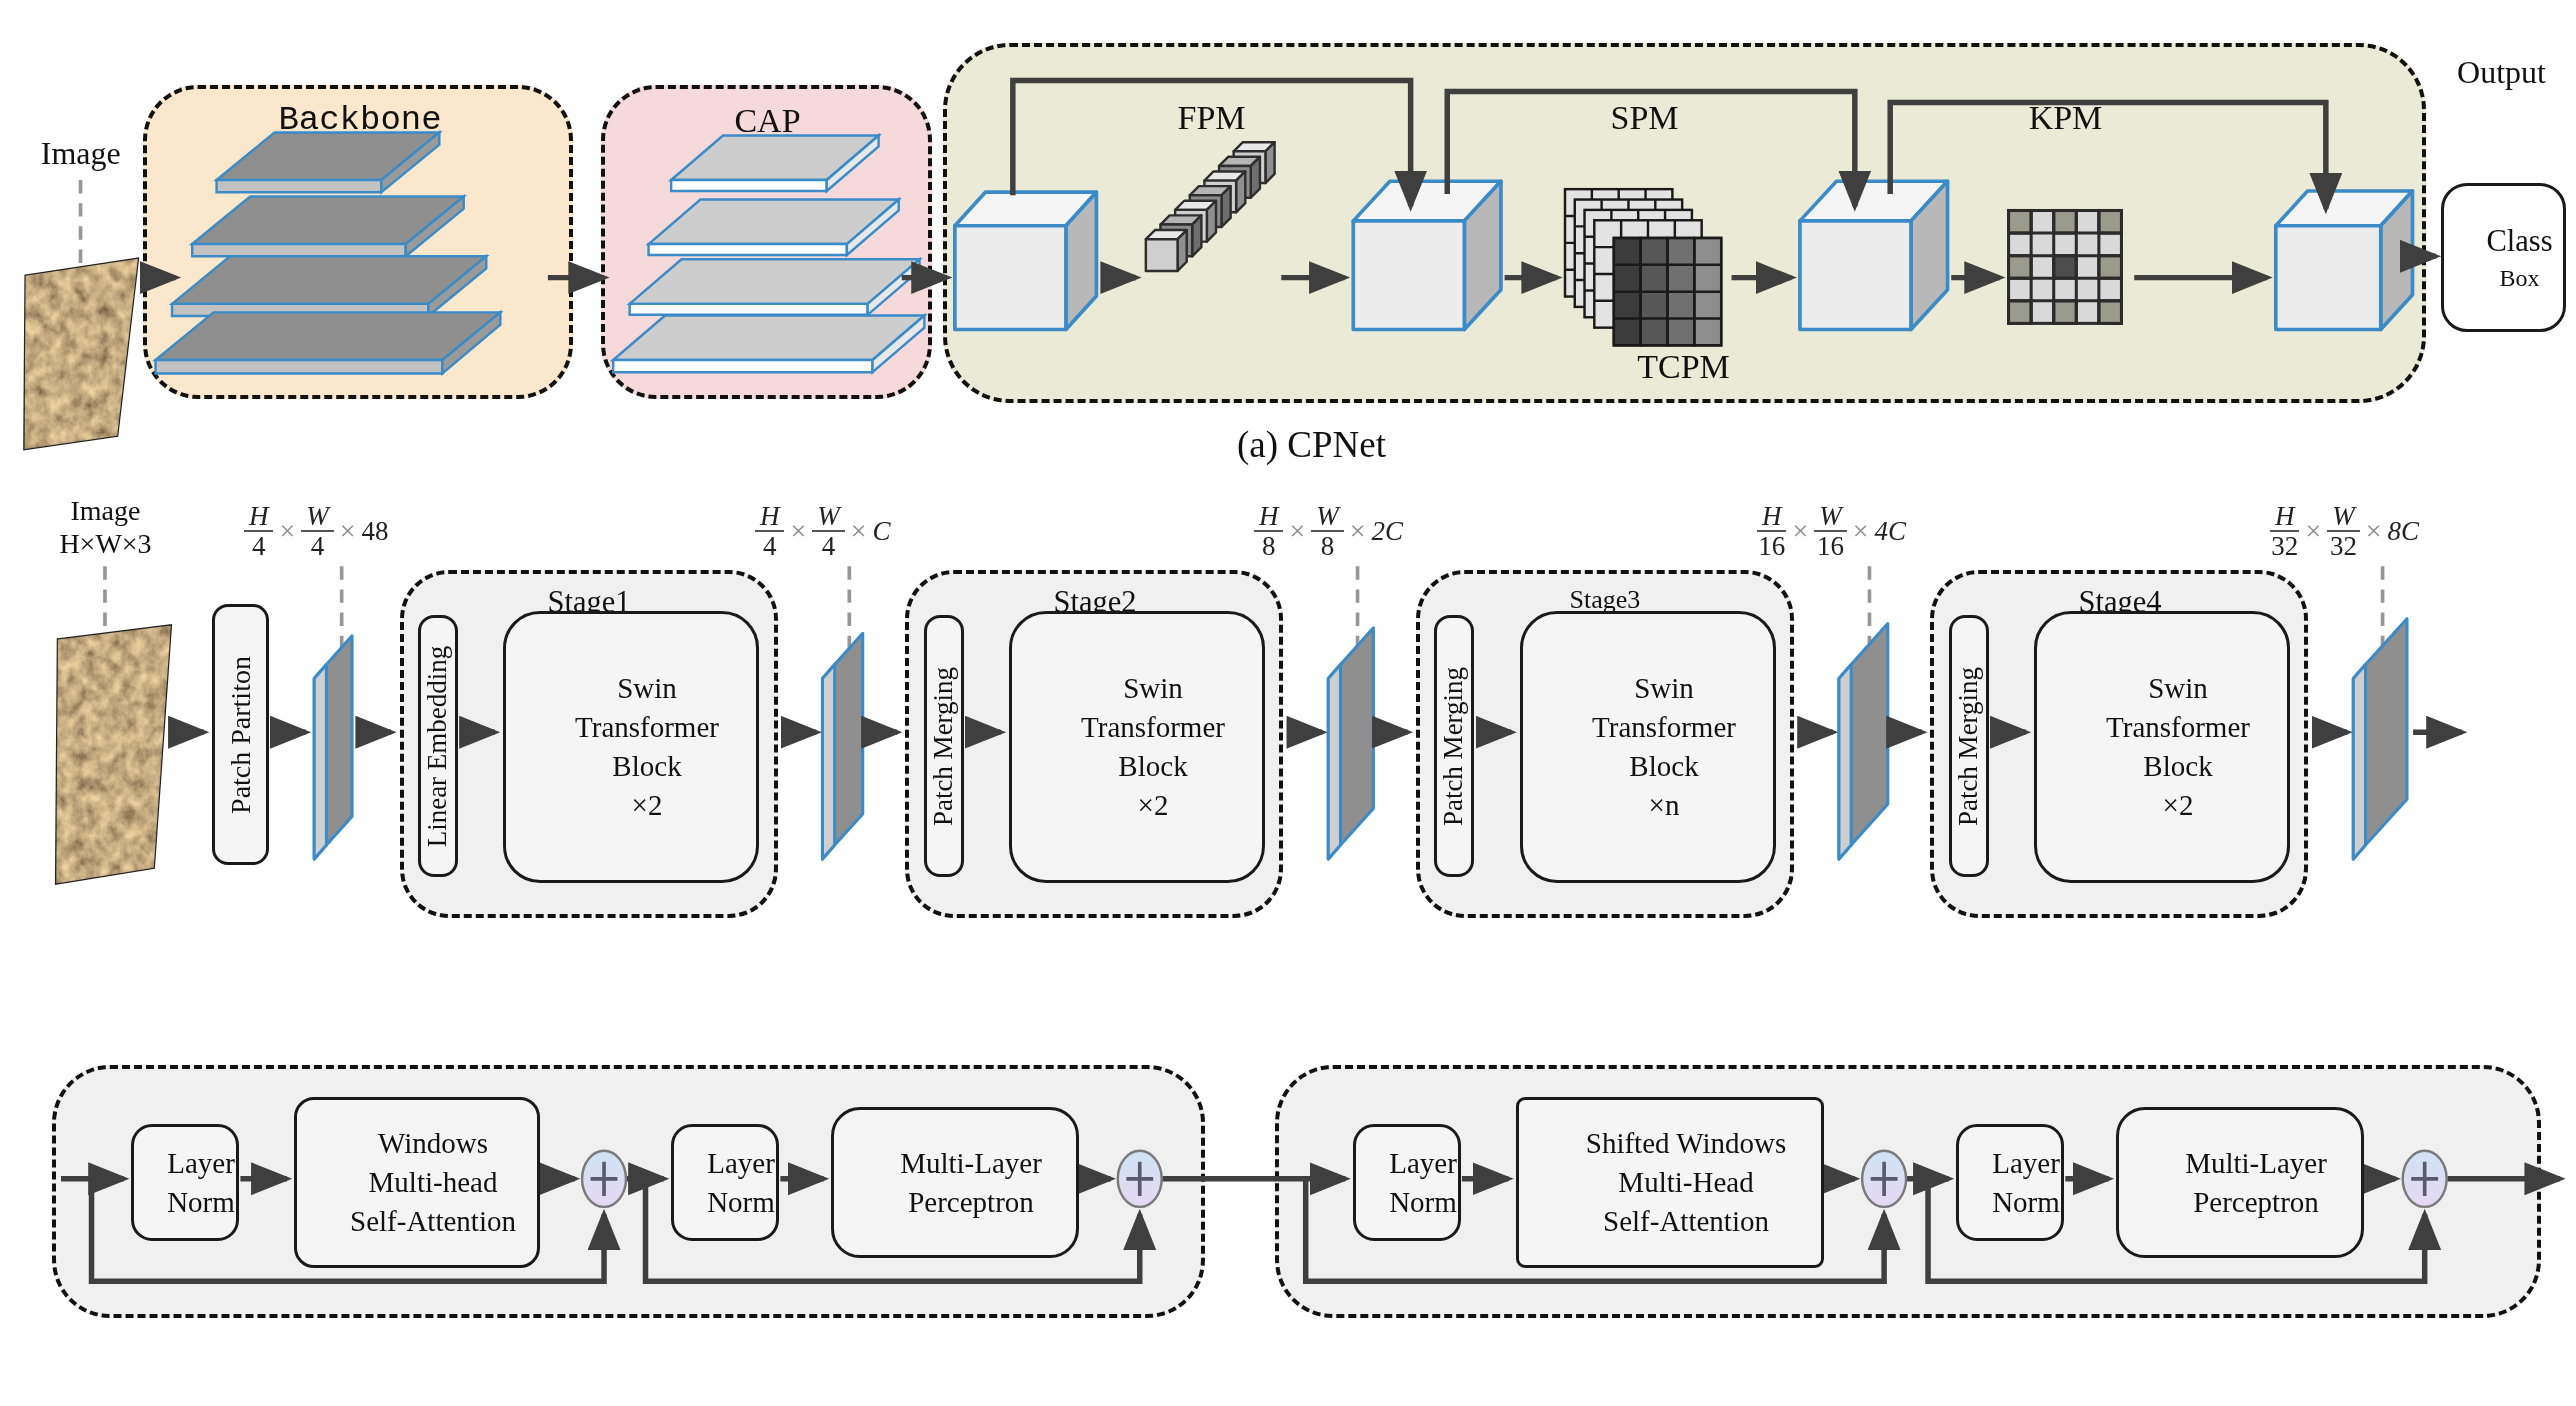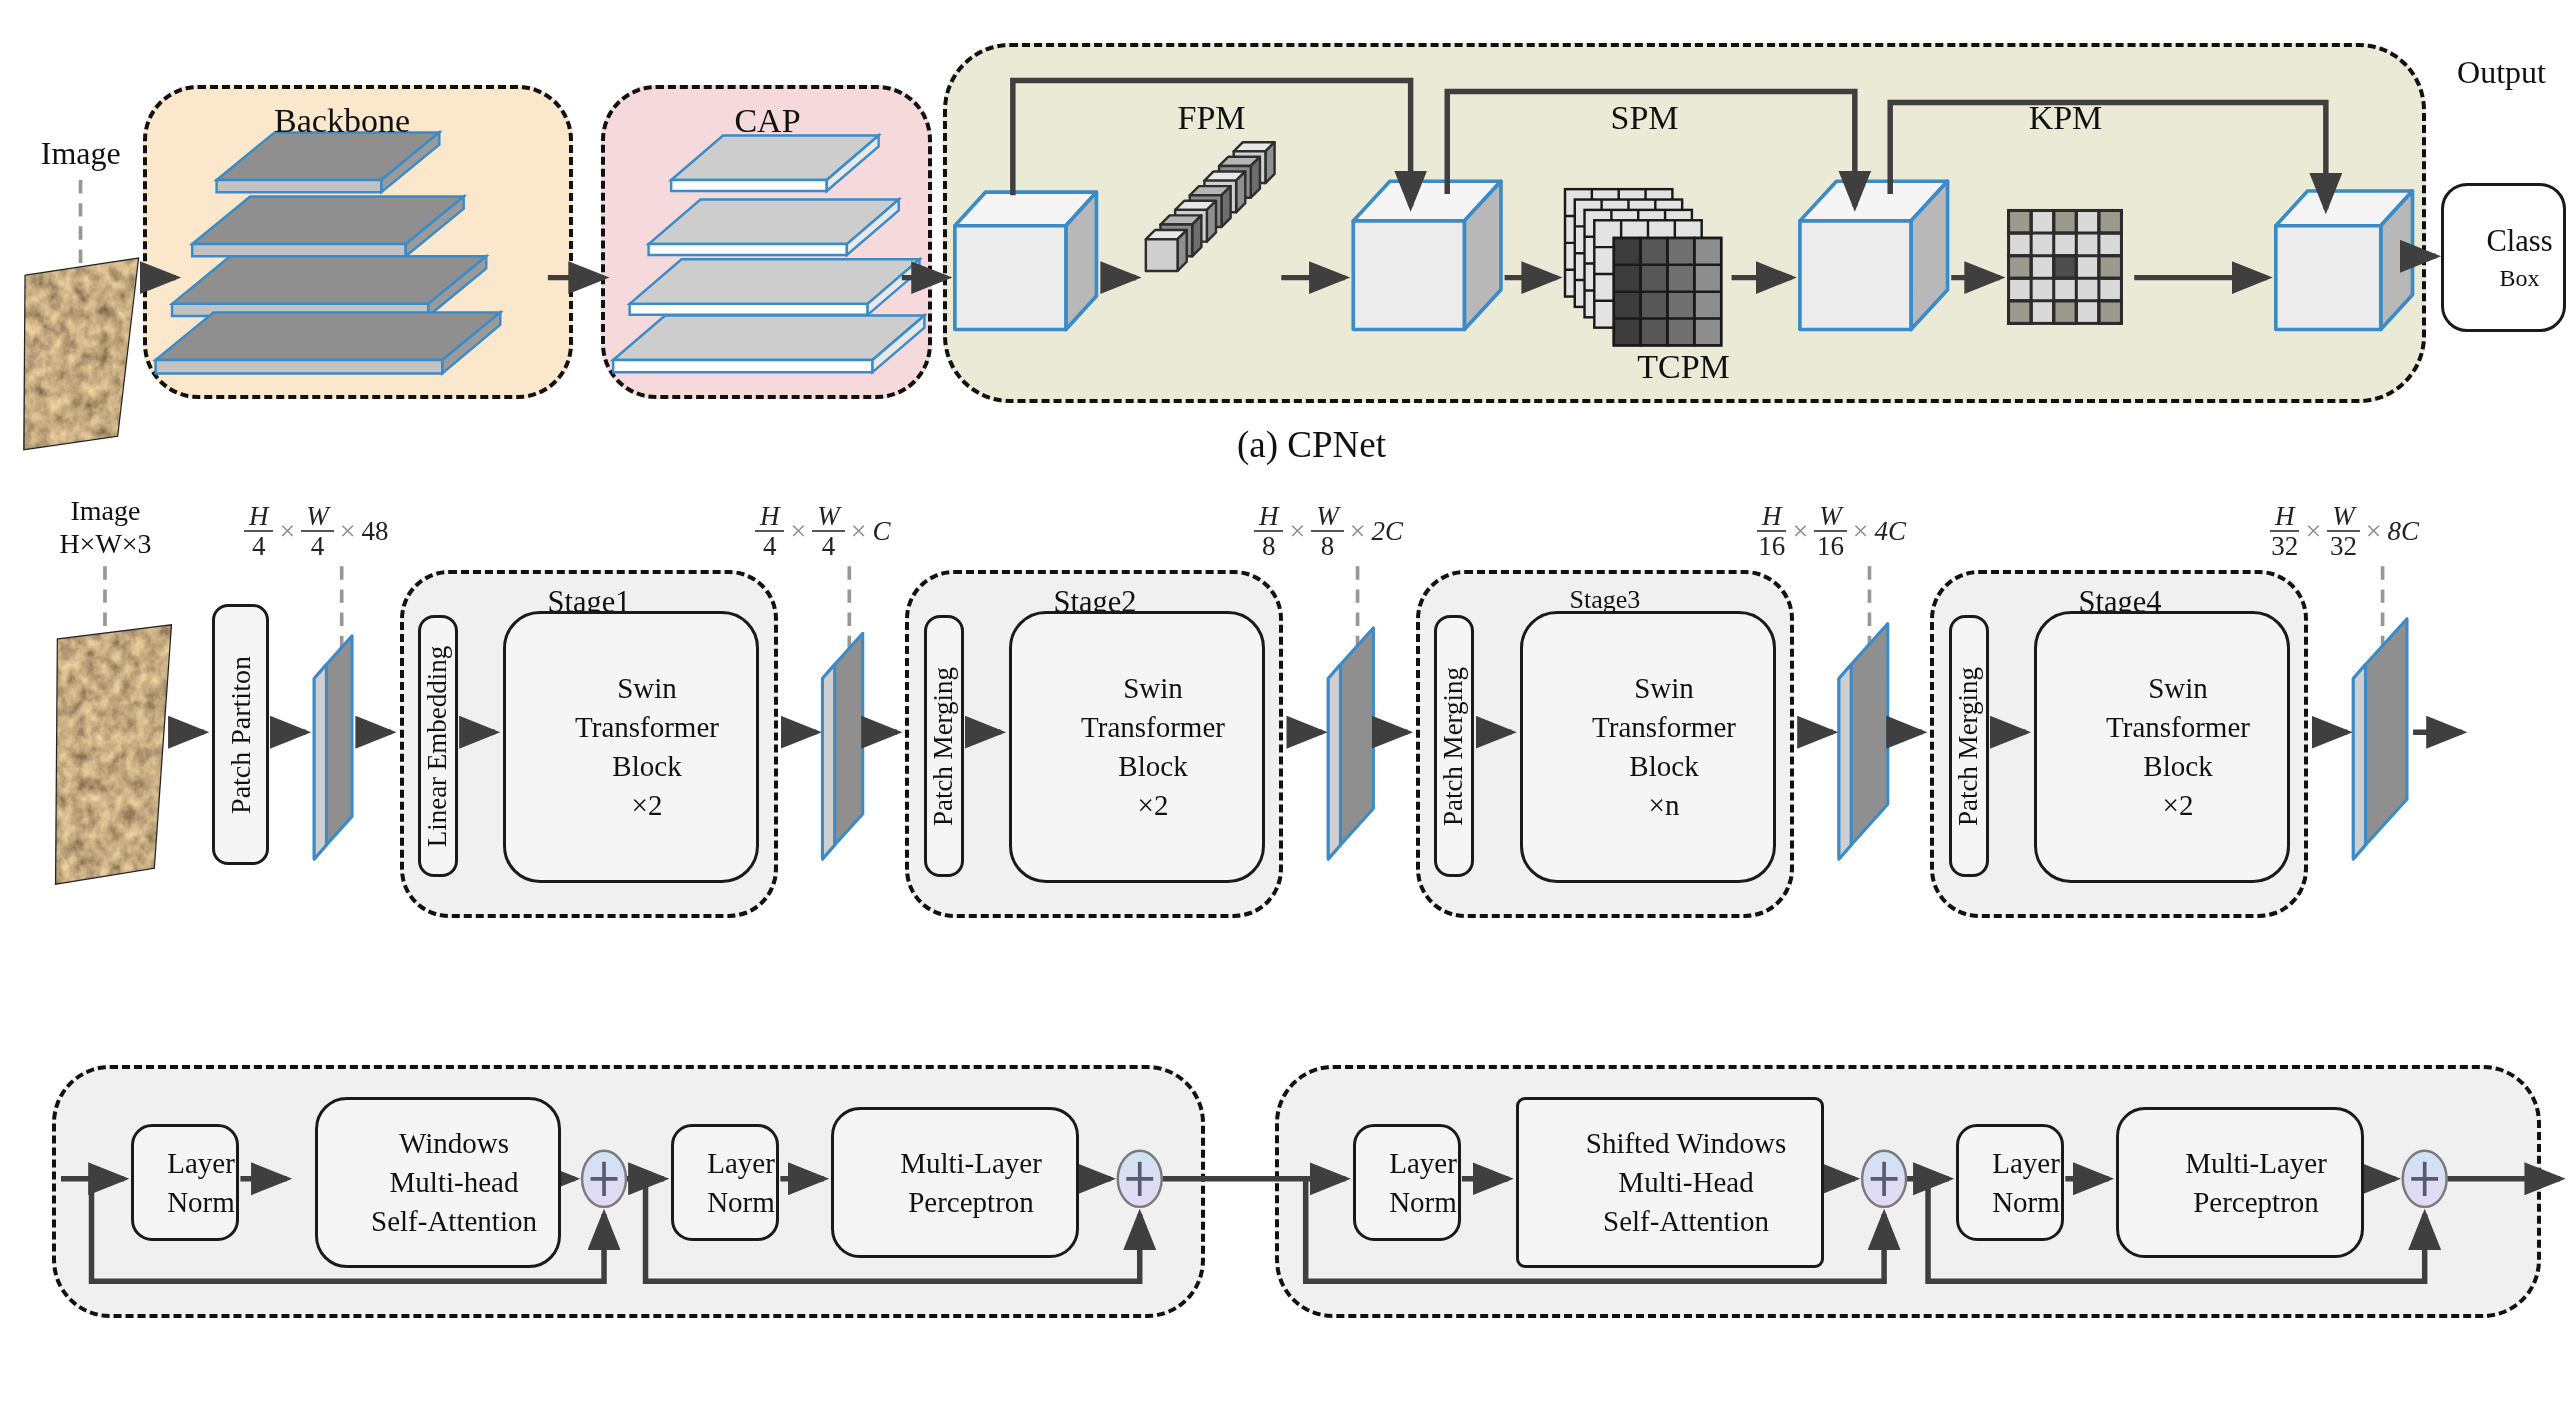--- a/index.html
+++ b/index.html
@@ -330,21 +330,21 @@
           </g>
         <g>
             <ellipse cx="3974" cy="1932" rx="36" ry="46" fill="url(#plusg)"></ellipse>
             <path d="M3974,1904v56M3952,1932h44" stroke="#5a5a6e" stroke-width="6"></path>
           </g>
       </g>
     </g>
   </svg>
 
   <div class="lbl" style="left:18.3px;top:135px;width:125px;font-size:32px;">Image</div>
-  <div class="lbl" style="left:220px;top:101px;width:244px;font-size:34px;">Backbone</div>
+  <div class="lbl" style="left:238px;top:101px;width:244px;font-size:34px;font-family:Liberation Mono, monospace;">Backbone</div>
   <div class="lbl" style="left:676px;top:101px;width:183px;font-size:34px;">CAP</div>
   <div class="lbl" style="left:1120px;top:98px;width:183px;font-size:34px;">FPM</div>
   <div class="lbl" style="left:1553px;top:98px;width:183px;font-size:34px;">SPM</div>
   <div class="lbl" style="left:1974px;top:98px;width:183px;font-size:34px;">KPM</div>
   <div class="lbl" style="left:1592px;top:347px;width:183px;font-size:34px;">TCPM</div>
   <div class="lbl" style="left:2410px;top:54px;width:183px;font-size:32px;">Output</div>
   <div class="lbl cap" style="left:1159px;top:424px;width:305px;">(a) CPNet</div>
 
   <div class="lbl" style="left:37px;top:495px;width:137px;font-size:28px;">Image</div>
   <div class="lbl" style="left:37px;top:528px;width:137px;font-size:28px;">H×W×3</div>
@@ -461,21 +461,21 @@
     <div class="ln">Transformer</div>
     <div class="ln">Block</div>
     <div class="ln">×2</div>
   </div>
 
 
   <div class="roundbox" style="left:131px;top:1124px;width:108px;height:117px;border-radius:21px;">
     <div class="ln">Layer</div>
     <div class="ln">Norm</div>
   </div>
-  <div class="roundbox" style="left:294px;top:1097px;width:246px;height:171px;border-radius:32px;margin-left:21px;">
+  <div class="roundbox" style="left:294px;top:1097px;width:246px;height:171px;border-radius:20px;">
     <div class="ln">Windows</div>
     <div class="ln">Multi-head</div>
     <div class="ln">Self-Attention</div>
   </div>
   <div class="roundbox" style="left:671px;top:1124px;width:108px;height:117px;border-radius:21px;">
     <div class="ln">Layer</div>
     <div class="ln">Norm</div>
   </div>
   <div class="roundbox" style="left:831px;top:1107px;width:248px;height:151px;border-radius:29px;">
     <div class="ln">Multi-Layer</div>

